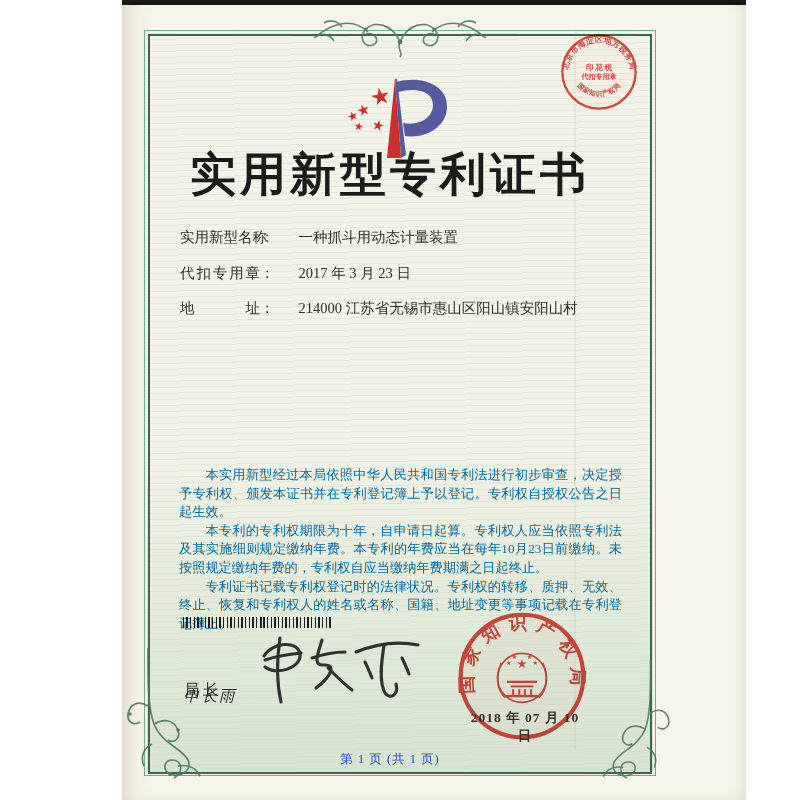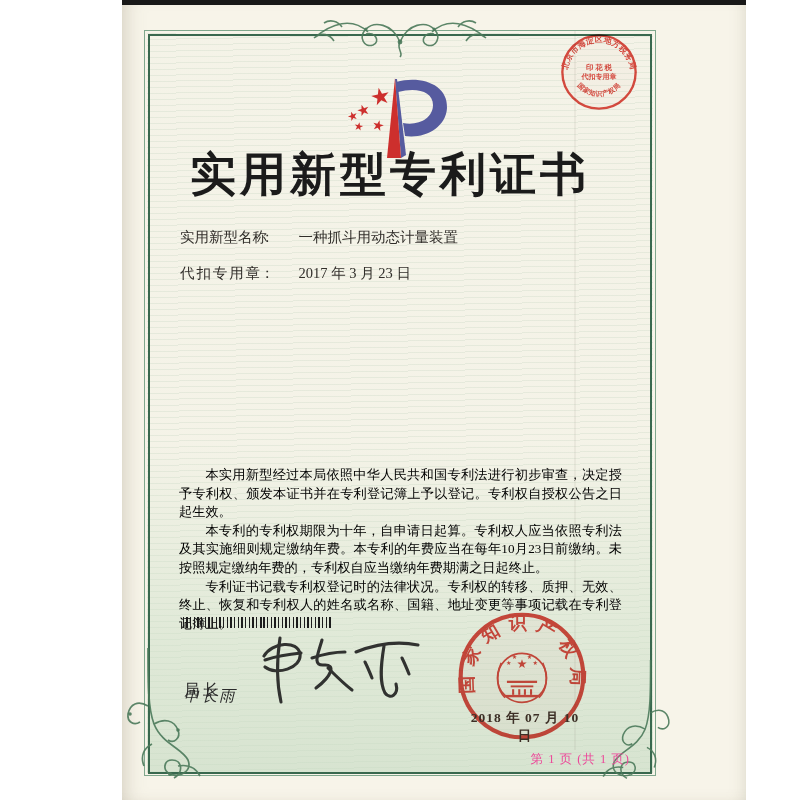--- a/index.html
+++ b/index.html
@@ -31,39 +31,39 @@
          font-size:46px;font-weight:700;letter-spacing:4px;color:#1b1b1b;}
 
   .fields{position:absolute;left:180px;top:229px;width:460px;color:#312e2a;}
   .frow{position:relative;height:35.5px;font-size:14.5px;line-height:16px;white-space:nowrap;}
   .f-label{display:inline-block;width:80px;text-align:justify;text-align-last:justify;}
   .f-colon{display:inline-block;}
   .f-value{margin-left:24px;}
   .grant-part{position:absolute;left:217px;top:0;}
 
   .body-text{position:absolute;left:179px;top:466px;width:443px;font-size:13.2px;line-height:18.6px;
-             text-align:justify;color:#000000;}
+             text-align:justify;color:#0369a1;}
   .body-text p{margin:0;text-indent:2em;}
 
   .barcode{position:absolute;left:183px;top:617px;width:150px;height:11px;
     background:repeating-linear-gradient(90deg,#1d1d1d 0 1.5px,transparent 1.5px 3px,#1d1d1d 3px 5.5px,transparent 5.5px 7px,#1d1d1d 7px 8px,transparent 8px 11px);}
 
   .signer-title{position:absolute;left:184px;top:660px;font-size:15.5px;letter-spacing:4px;color:#2b2b2b;margin-top:20px;}
   .signer-name{position:absolute;left:184px;top:686px;font-size:15.5px;letter-spacing:2px;color:#2b2b2b;font-style:italic;}
 
   .sig{position:absolute;left:250px;top:626px;}
 
   .seal{mix-blend-mode:multiply;opacity:.93;}
   .tax-seal{position:absolute;left:560px;top:33px;}
   .main-seal{position:absolute;left:456px;top:610px;}
   .seal-date{position:absolute;left:462px;top:709px;width:126px;text-align:center;
              font-size:13.5px;font-weight:600;letter-spacing:1px;color:#3c2f26;}
 
-  .footer{position:absolute;left:150px;top:751px;width:480px;text-align:right;
-          font-size:12.5px;letter-spacing:1px;color:#ec4899;}
+  .footer{position:absolute;left:150px;top:751px;width:480px;text-align:center;
+          font-size:12.5px;letter-spacing:1px;color:#1d4ed8;}
 </style>
 </head>
 <body>
 
 <div id="stage">
 
   <div class="paper"></div>
   <div class="paper-top-edge"></div>
   <div class="guill"></div>
   <div class="crease"></div>
@@ -129,20 +129,23 @@
   </svg>
 
   <div class="title">实用新型专利证书</div>
 
   <div class="fields">
     <div class="frow">
       <span class="f-label">实用新型名称</span><span class="f-colon">：</span><span class="f-value">一种抓斗用动态计量装置</span>
     </div>
     <div class="frow">
       <span class="f-label">代扣专用章</span><span class="f-colon">：</span><span class="f-value">2017 年 3 月 23 日</span>
+    </div>
+    <div class="frow">
+      <span class="f-label">地址</span><span class="f-colon">：</span><span class="f-value">214000 江苏省无锡市惠山区阳山镇安阳山村</span>
     </div>
   </div>
 
   <div class="body-text">
     <p>本实用新型经过本局依照中华人民共和国专利法进行初步审查，决定授予专利权、颁发本证书并在专利登记簿上予以登记。专利权自授权公告之日起生效。</p>
     <p>本专利的专利权期限为十年，自申请日起算。专利权人应当依照专利法及其实施细则规定缴纳年费。本专利的年费应当在每年10月23日前缴纳。未按照规定缴纳年费的，专利权自应当缴纳年费期满之日起终止。</p>
     <p>专利证书记载专利权登记时的法律状况。专利权的转移、质押、无效、终止、恢复和专利权人的姓名或名称、国籍、地址变更等事项记载在专利登记簿上。</p>
   </div>
 
   <div class="barcode"></div>

